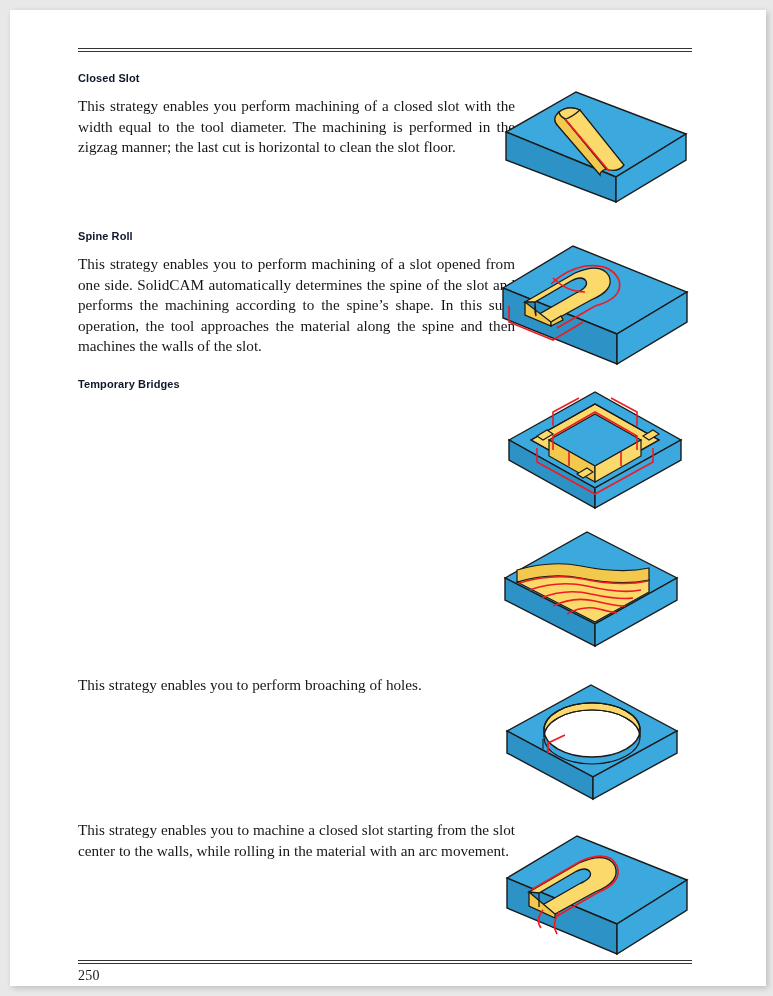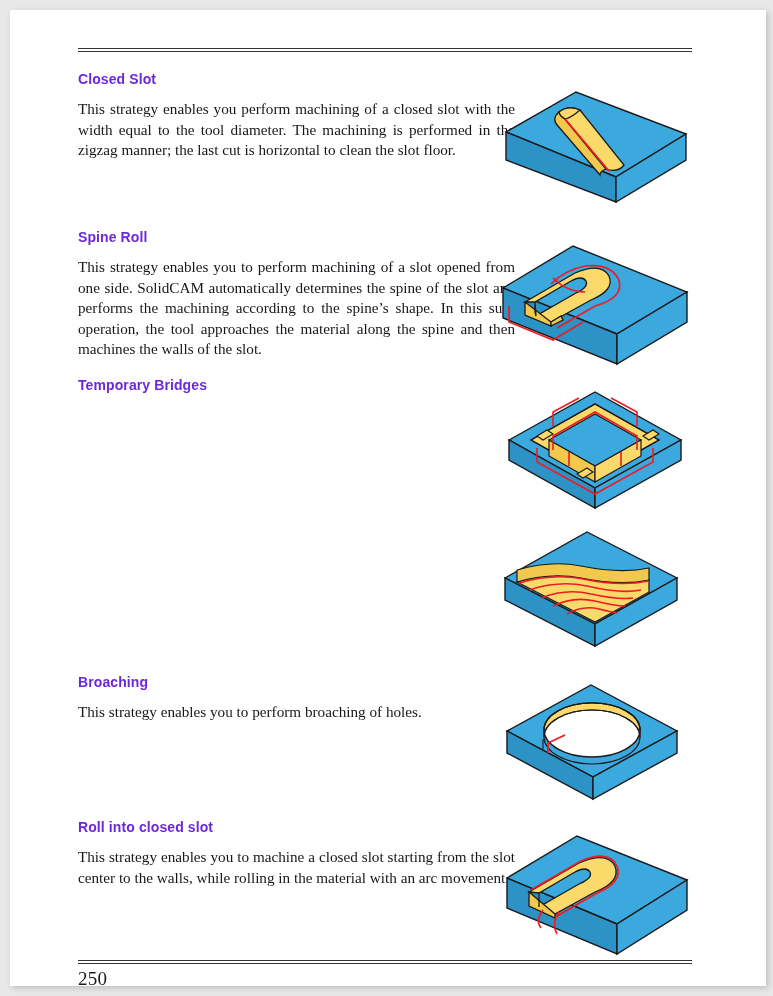--- a/index.html
+++ b/index.html
@@ -50,40 +50,40 @@
     height: 4px;
     border-top: 1.4px solid #333;
     border-bottom: 1.4px solid #333;
     box-sizing: border-box;
   }
   .page-number {
     position: absolute;
     left: 10px;
     top: 958px;
     font-family: "Liberation Serif", serif;
-    font-size: 19px;
+    font-size: 14px;
     color: #1a1a1a;
     letter-spacing: 0.2px;
   }
   .section {
     position: absolute;
     left: 10px;
     width: 614px;
   }
   .text-col {
     position: absolute;
     left: 0;
     top: 0;
     width: 437px;
   }
   .heading {
     font-family: "Liberation Sans", sans-serif;
     font-weight: bold;
-    font-size: 14px;
-    color: #6d28d9;
+    font-size: 11px;
+    color: #0f172a;
     letter-spacing: 0.1px;
     margin: 0 0 12px 0;
     line-height: 1.1;
   }
   .body-text {
     font-family: "Liberation Serif", serif;
     font-size: 15.2px;
     line-height: 20.5px;
     color: #17171b;
     text-align: justify;
@@ -212,21 +212,20 @@
             <path d="M 50,76 Q 75,66 100,72 Q 128,78 142,76"></path>
             <path d="M 62,84 Q 82,74 104,79 Q 124,84 134,84"></path>
             <path d="M 76,92 Q 92,83 108,87 Q 120,90 126,91"></path>
           </g>
         </svg>
       </div>
     </div>
 
     <div class="section" style="top:665px;">
       <div class="text-col">
-        <div class="heading">Broaching</div>
         <div class="body-text">This strategy enables you to perform broaching of holes.</div>
       </div>
       <div class="figure">
         <svg width="205" height="128" viewBox="0 0 205 128">
 
           <path d="M 16,56 L 100,10 L 186,56 L 102,102 Z
                    M 101,28 A 48 27 0 1 0 101,82 A 48 27 0 1 0 101,28 Z" fill="#3BA8DE" stroke="#1a1a1a" stroke-width="1.4" fill-rule="evenodd"></path>
           <polygon points="16,56 16,78 102,124 102,102" fill="#2D93C6" stroke="#1a1a1a" stroke-width="1.4"></polygon>
           <polygon points="102,102 102,124 186,78 186,56" fill="#3BA8DE" stroke="#1a1a1a" stroke-width="1.4"></polygon>
 
@@ -237,21 +236,20 @@
           <g fill="none" stroke="#ED1C24" stroke-width="1.8">
             <path d="M 57,78 L 57,68 L 74,60"></path>
           </g>
           <path d="M 52,74 L 52,64" stroke="#1a1a1a" stroke-width="1.1" fill="none"></path>
         </svg>
       </div>
     </div>
 
     <div class="section" style="top:810px;">
       <div class="text-col">
-        <div class="heading">Roll into closed slot</div>
         <div class="body-text">This strategy enables you to machine a closed slot starting from the slot center to the walls, while rolling in the material with an arc movement.</div>
       </div>
       <div class="figure">
         <svg width="205" height="140" viewBox="0 0 205 140">
           <polygon points="16,58 86,16 196,60 126,104" fill="#3BA8DE" stroke="#1a1a1a" stroke-width="1.4"></polygon>
           <polygon points="16,58 16,88 126,134 126,104" fill="#2D93C6" stroke="#1a1a1a" stroke-width="1.4"></polygon>
           <polygon points="126,104 126,134 196,90 196,60" fill="#3BA8DE" stroke="#1a1a1a" stroke-width="1.4"></polygon>
 
           <g stroke="#1a1a1a" stroke-width="1.3">
             <path d="M 38,72 L 88,43 Q 116,31 124,46 Q 130,62 104,72 L 64,94 L 48,87 L 88,64 Q 102,58 99,52 Q 95,46 84,52 L 48,73 Z" fill="#FBD96A"></path>

